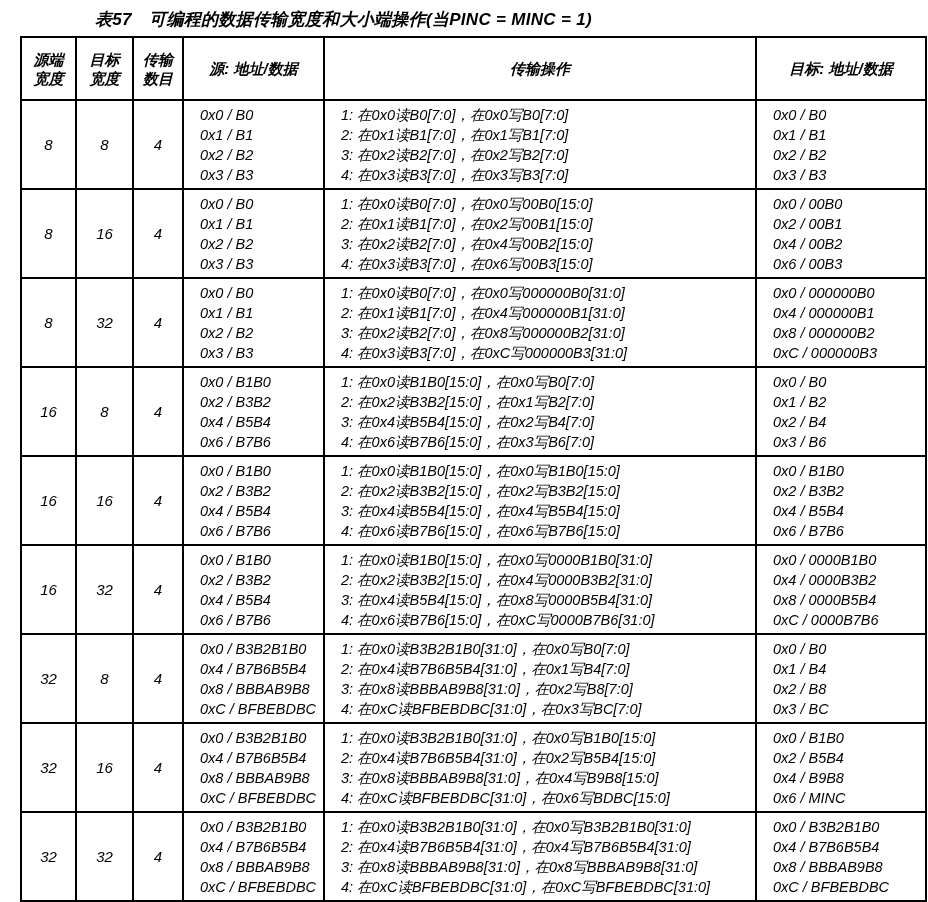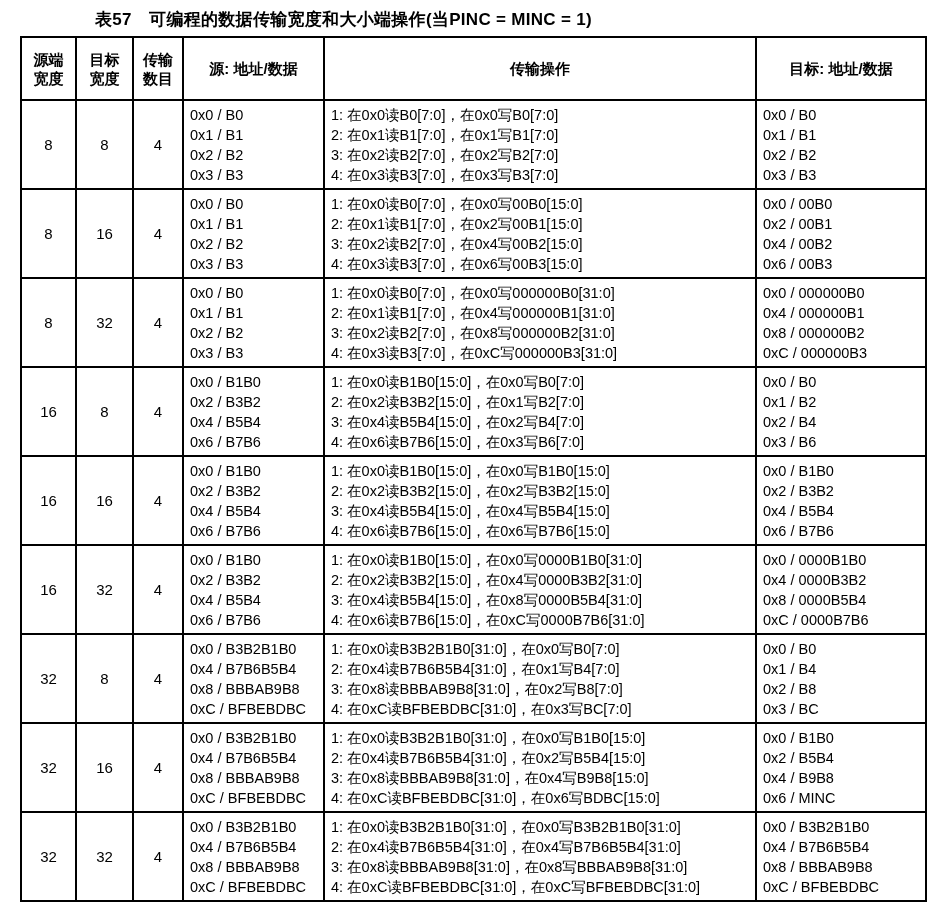--- a/index.html
+++ b/index.html
@@ -8,20 +8,21 @@
     background: #ffffff;
     color: #000000;
     font-family: "Liberation Sans", sans-serif;
   }
   .page {
     position: relative;
     width: 928px;
     height: 902px;
     background: #ffffff;
     overflow: hidden;
+    font-style: italic;
   }
   .doc-title {
     font-size: 17px;
     font-weight: bold;
     margin: 8px 0 5px 95px;
     letter-spacing: 0.3px;
     white-space: pre;
   }
   table.data-table {
     border-collapse: collapse;
@@ -53,21 +54,21 @@
   td.num {
     text-align: center;
     vertical-align: middle;
     font-size: 15px;
     padding: 2px;
   }
   td.lines {
     vertical-align: middle;
     font-size: 14.5px;
     line-height: 20px;
-    padding: 3px 6px;
+    padding: 3px 16px;
     white-space: nowrap;
     margin-left: 20px;
   }
 </style>
 </head>
 <body>
 
 <div class="page">
   <div class="doc-title">表57　可编程的数据传输宽度和大小端操作(当PINC = MINC = 1)</div>
   <table class="data-table">

